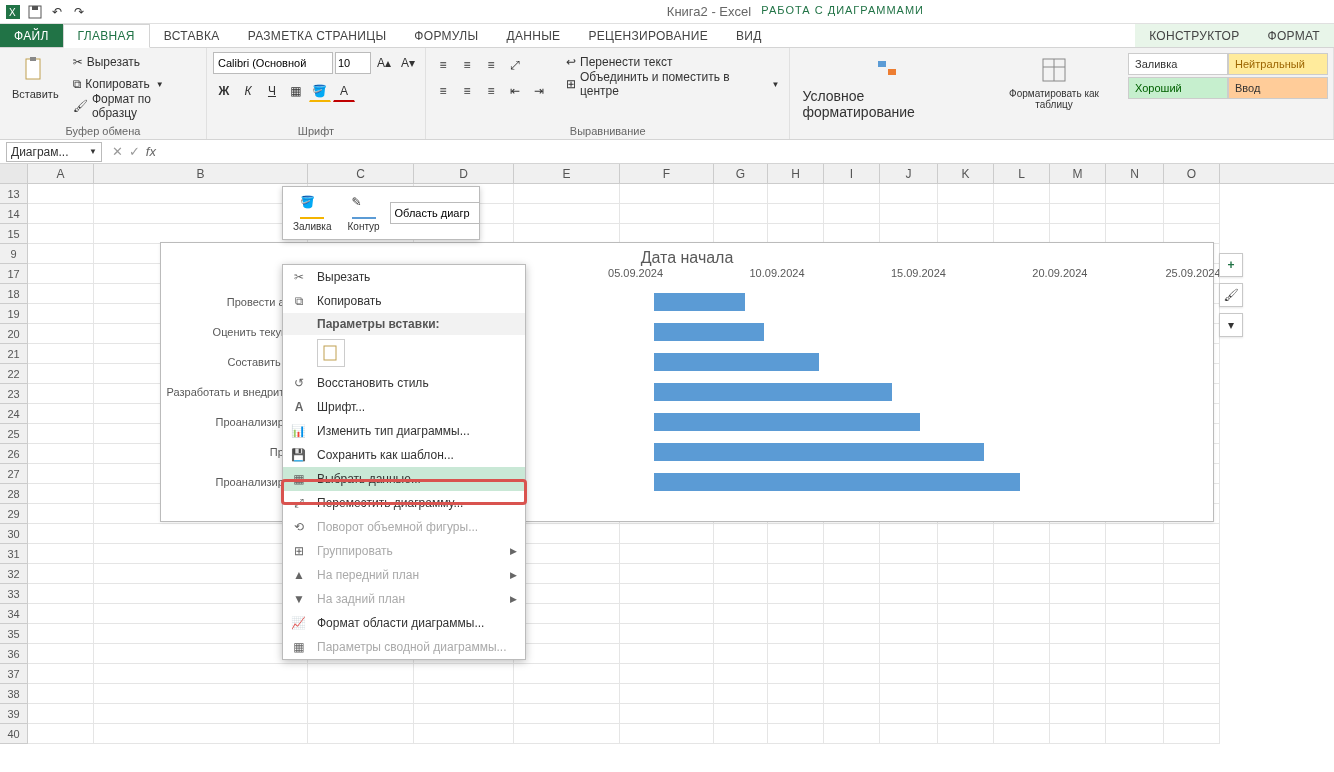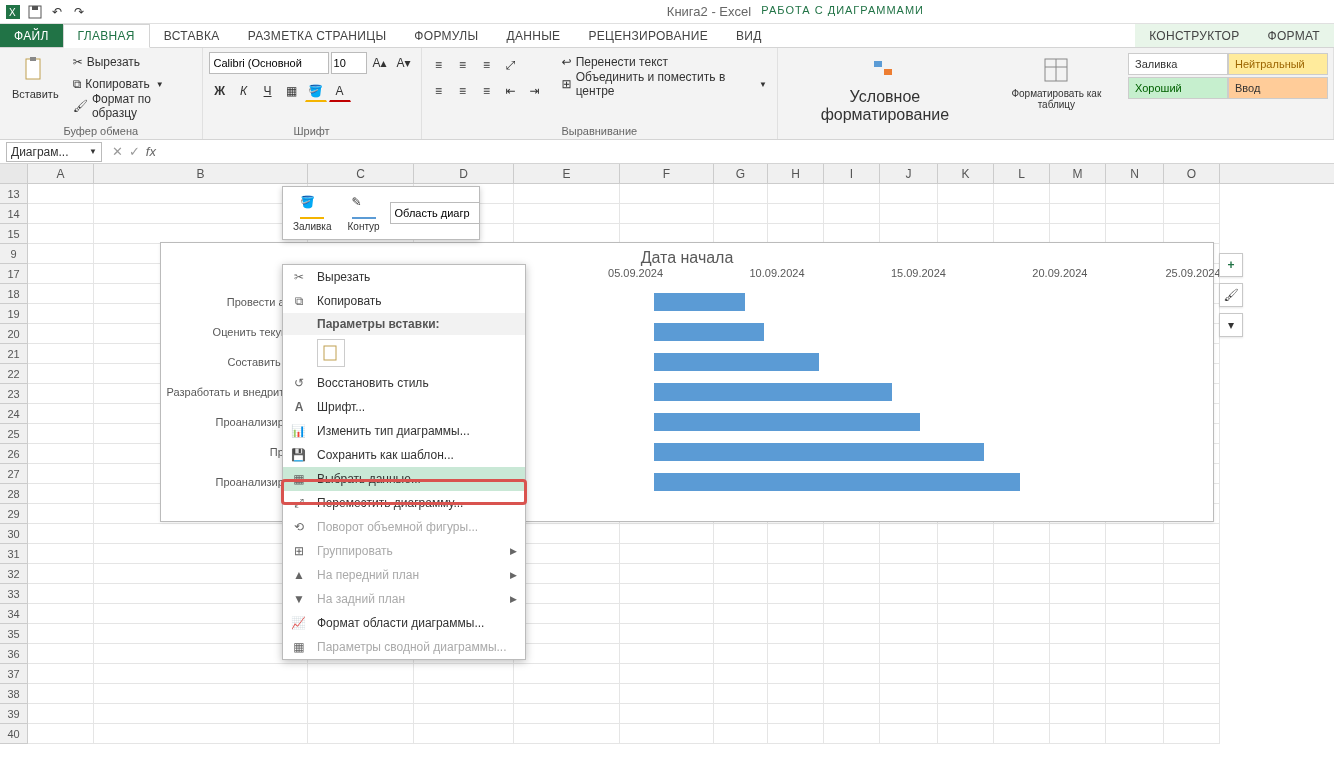--- a/index.html
+++ b/index.html
@@ -224,21 +224,21 @@
 
   <div class="rgroup">
     <div class="rgroup-body">
       <div class="big-btn">
         <div class="ico">
             <svg width="26" height="26">
               <rect x="2" y="4" width="8" height="6" fill="#5b9bd5"></rect>
               <rect x="12" y="12" width="8" height="6" fill="#ed7d31"></rect>
             </svg>
           </div>
-        <div class="lbl" style="font-size:16px;text-align:center">Условное форматирование</div>
+        <div class="lbl" style="font-size:14px;text-align:left">Условное форматирование</div>
       </div>
       <div class="big-btn">
         <div class="ico">
             <svg width="26" height="26">
               <rect x="2" y="2" width="22" height="22" fill="none" stroke="#888"></rect>
               <line x1="2" y1="10" x2="24" y2="10" stroke="#888"></line>
               <line x1="13" y1="2" x2="13" y2="24" stroke="#888"></line>
             </svg>
           </div>
         <div class="lbl" style="font-size:10px;text-align:center">Форматировать как таблицу</div>

